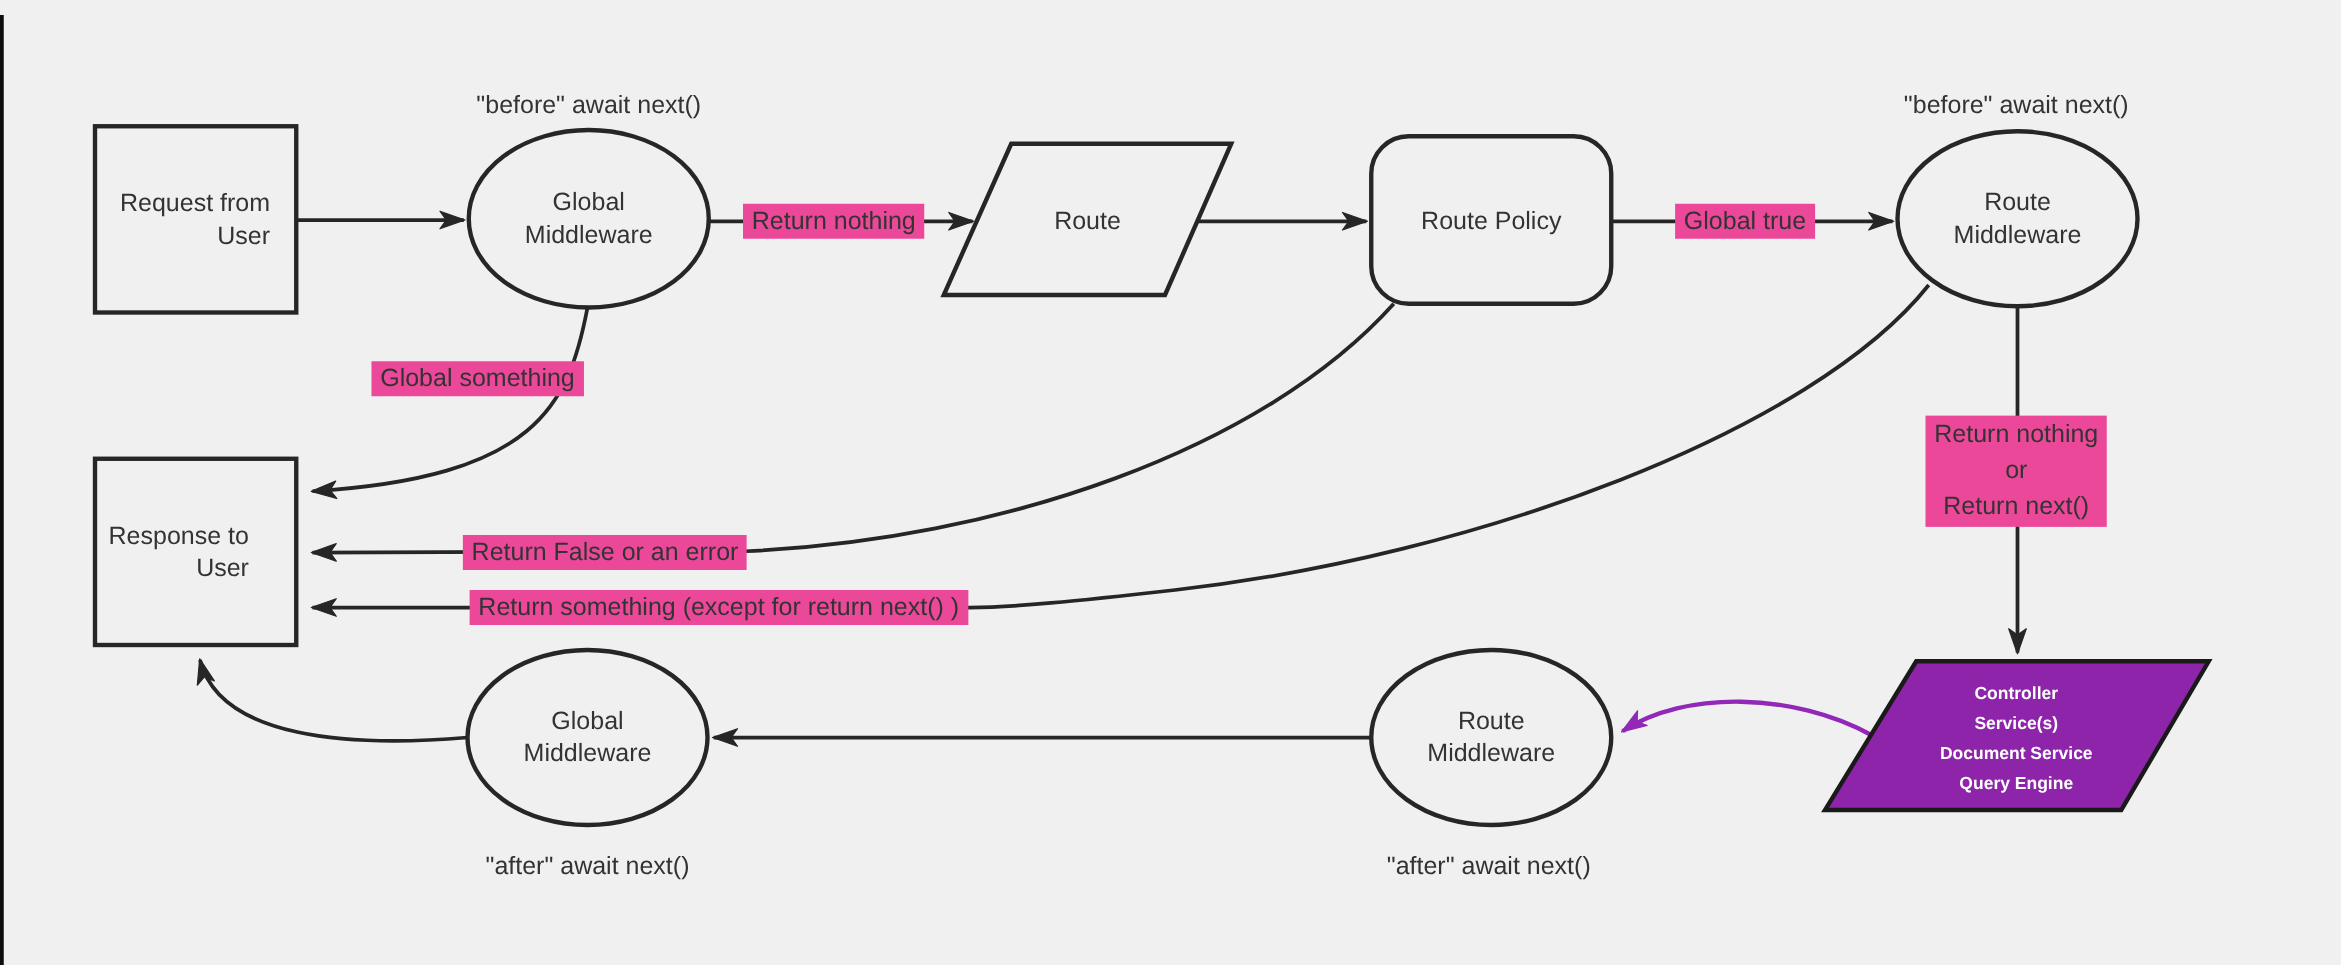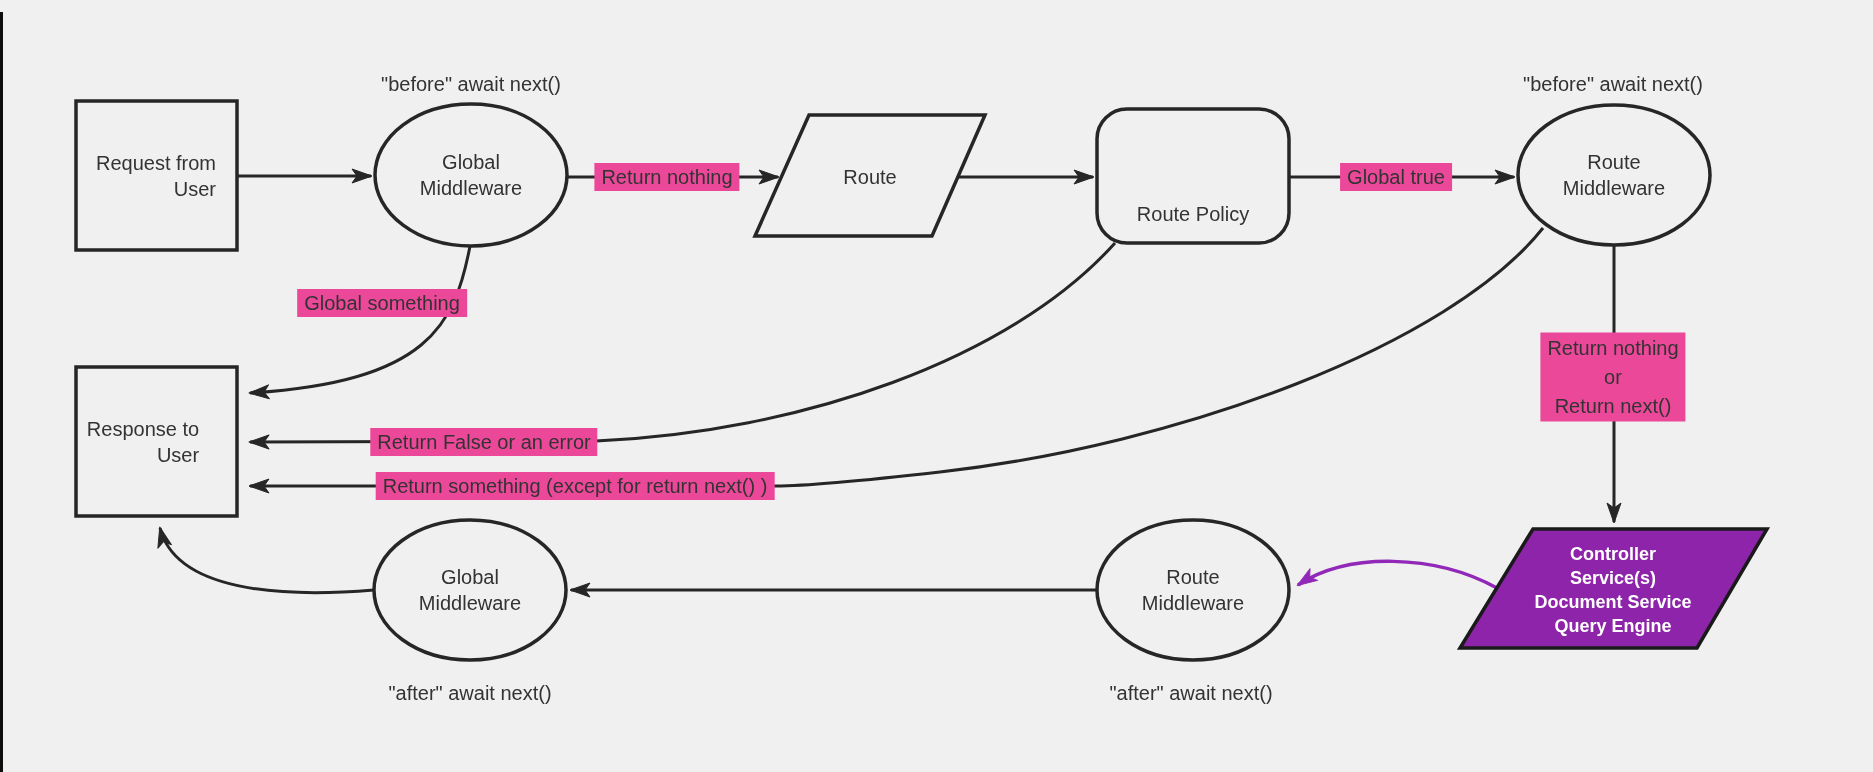--- a/index.html
+++ b/index.html
@@ -19,21 +19,21 @@
     line-height:26px;
     text-align:center;
     white-space:pre-line;
     z-index:2;
   }
   .masked{background:#ec4899;padding:1px 7px;}
   .node-label{z-index:3;}
   .purple-label{
     color:#ffffff;
     font-weight:700;
-    font-size:18px;
+    font-size:14px;
     line-height:24px;
     z-index:3;
   }
 </style>
 </head>
 <body>
 
 <div id="canvas">
 
   <svg id="shapes" width="1873" height="772" viewBox="0 0 1873 772">
@@ -69,21 +69,21 @@
     <ellipse cx="470" cy="590" rx="96" ry="70" fill="#f0f0f0" stroke="#262626" stroke-width="3.5"></ellipse>
     <ellipse cx="1193" cy="590" rx="96" ry="70" fill="#f0f0f0" stroke="#262626" stroke-width="3.5"></ellipse>
     <polygon points="1533,529 1767,529 1697,648 1460,648" stroke="#1a1a1a" stroke-width="3.5" fill="#8e24aa"></polygon>
   </svg>
 
   <div class="lbl node-label" style="left:156px;top:176px;text-align:right;">Request from
 User</div>
   <div class="lbl node-label" style="left:471px;top:175px;">Global
 Middleware</div>
   <div class="lbl node-label" style="left:870px;top:177px;">Route</div>
-  <div class="lbl node-label" style="left:1193px;top:177px;margin-top:37px;">Route Policy</div>
+  <div class="lbl node-label" style="left:1193px;top:177px;">Route Policy</div>
   <div class="lbl node-label" style="left:1614px;top:175px;">Route
 Middleware</div>
   <div class="lbl node-label" style="left:143px;top:442px;text-align:right;">Response to
 User</div>
   <div class="lbl node-label" style="left:470px;top:590px;">Global
 Middleware</div>
   <div class="lbl node-label" style="left:1193px;top:590px;">Route
 Middleware</div>
   <div class="lbl purple-label" style="left:1613px;top:590px;">Controller
 Service(s)

